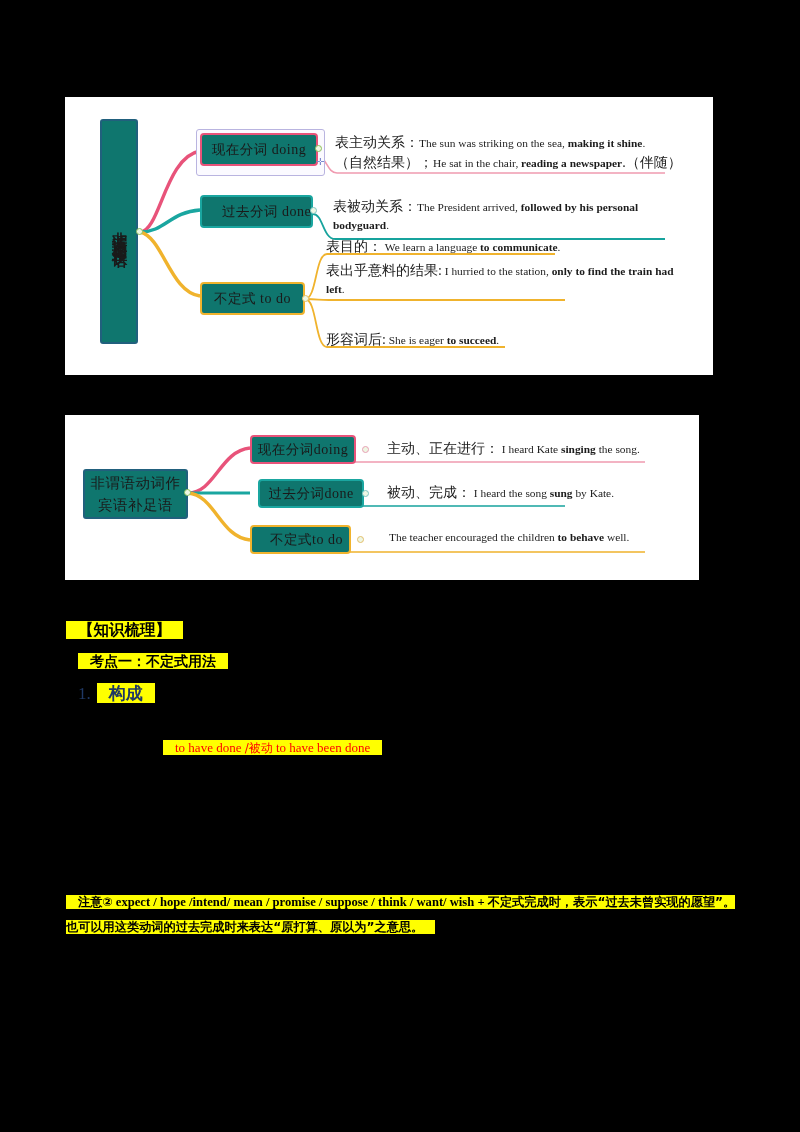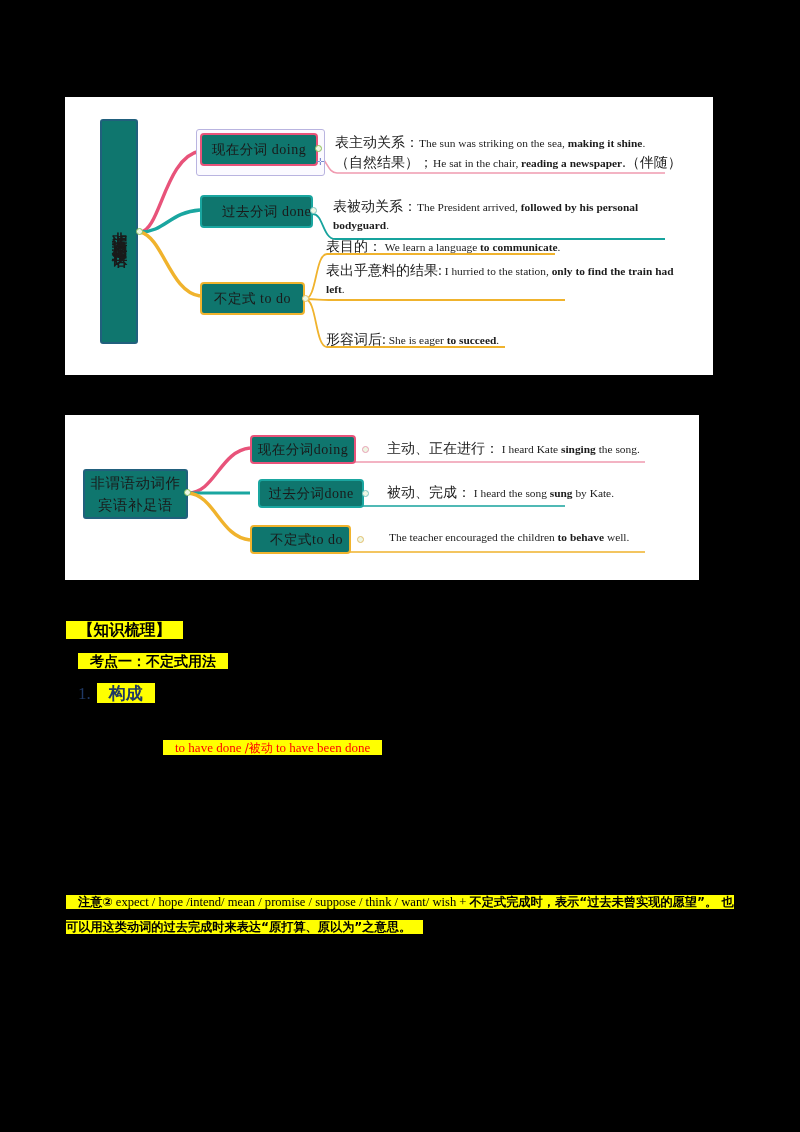--- a/index.html
+++ b/index.html
@@ -162,21 +162,21 @@
     line-height: 1.95;
     color: #000000;
     font-family: "Liberation Serif", "DejaVu Serif", serif;
     font-weight: 700;
   }
   #note-para .cn {
     font-family: "DejaVu Sans", "Liberation Sans", sans-serif;
     font-size: 12.2px;
     font-weight: 700;
   }
-  #note-para .en-reg { font-weight: 400; }
+  #note-para .en-reg { font-weight: 700; }
 </style>
 </head>
 <body>
 
 <div class="card" id="mindmap-1">
 
   <svg class="mm-svg" width="648" height="278">
 
     <path d="M 75 135 C 95 135, 100 60, 135 54" stroke="#e8537a" stroke-width="3.4" fill="none"></path>
 

